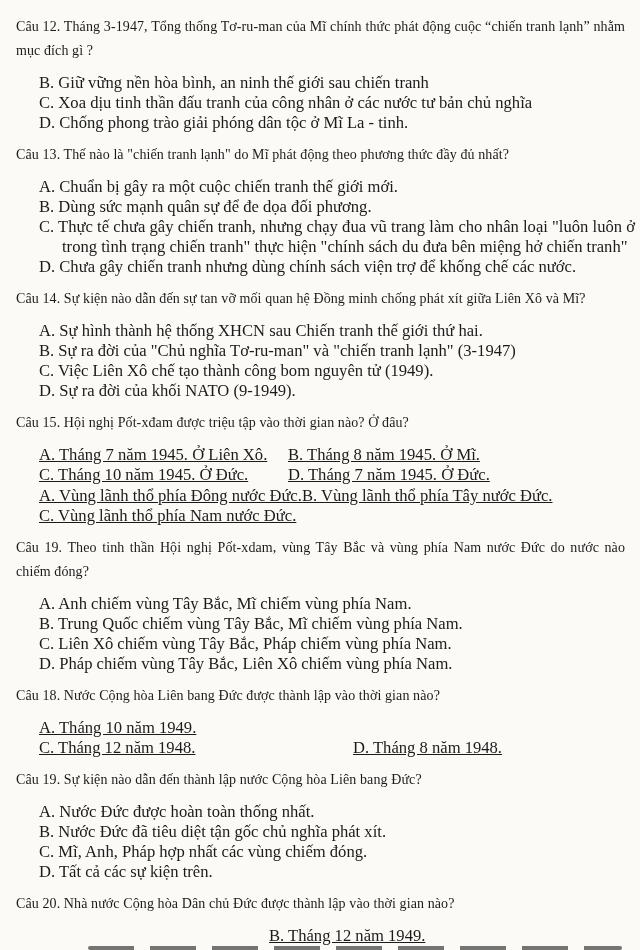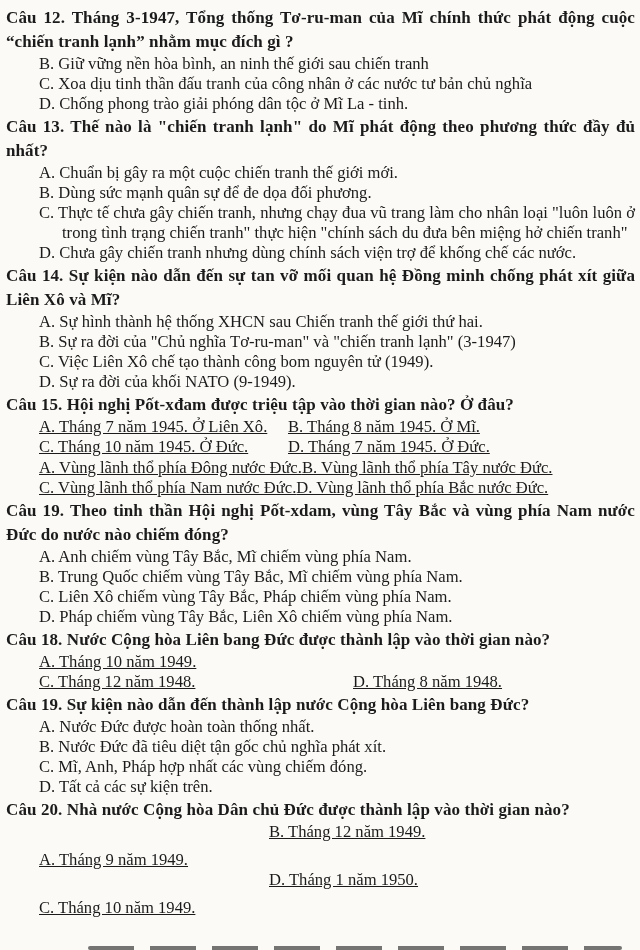--- a/index.html
+++ b/index.html
@@ -14,23 +14,23 @@
     background: #fbfaf6;
     color: #1b1b1b;
     font-family: "Liberation Serif", "DejaVu Serif", serif;
     -webkit-font-smoothing: antialiased;
   }
   .page {
     padding: 5px 5px 0 6px;
   }
   .q { margin-top: 1px; }
   .q-head {
-    margin: 0;
-    font-weight: 700;
-    font-size: 17px;
+    margin: 10px;
+    font-weight: 400;
+    font-size: 14px;
     line-height: 24px;
     text-align: justify;
     letter-spacing: 0.1px;
   }
   .opt {
     margin: 0;
     font-size: 16.6px;
     line-height: 20px;
     padding-left: 56px;
     text-indent: -23px;
@@ -102,21 +102,20 @@
     </div>
   </section>
 
   <section class="q">
     <div class="opt-row">
       <p class="copt c1-q16">A. Vùng lãnh thổ phía Đông nước Đức.</p>
       <p class="copt">B. Vùng lãnh thổ phía Tây nước Đức.</p>
     </div>
     <div class="opt-row">
       <p class="copt c1-q16">C. Vùng lãnh thổ phía Nam nước Đức.</p>
-      <p class="copt">D. Vùng lãnh thổ phía Bắc nước Đức.</p>
     </div>
   </section>
 
   <section class="q">
     <p class="q-head">Câu 19. Theo tinh thần Hội nghị Pốt-xdam, vùng Tây Bắc và vùng phía Nam nước Đức do nước nào chiếm đóng?</p>
     <p class="opt">A. Anh chiếm vùng Tây Bắc, Mĩ chiếm vùng phía Nam.</p>
     <p class="opt">B. Trung Quốc chiếm vùng Tây Bắc, Mĩ chiếm vùng phía Nam.</p>
     <p class="opt">C. Liên Xô chiếm vùng Tây Bắc, Pháp chiếm vùng phía Nam.</p>
     <p class="opt">D. Pháp chiếm vùng Tây Bắc, Liên Xô chiếm vùng phía Nam.</p>
   </section>

